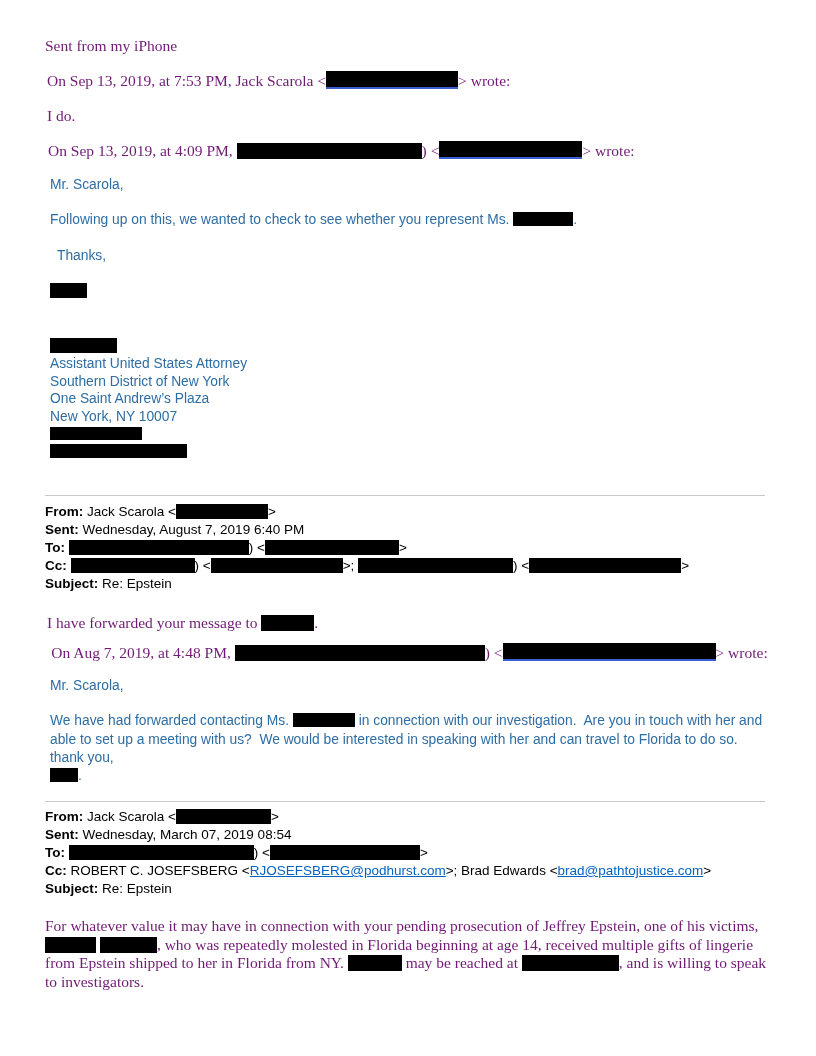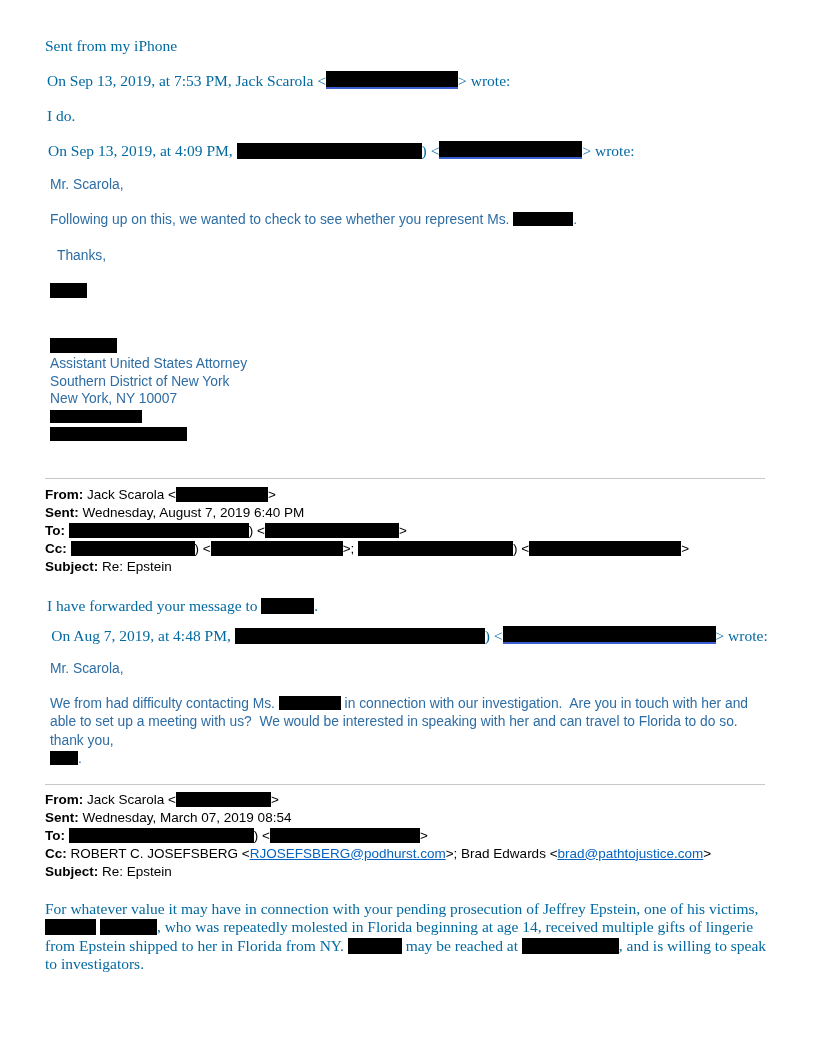--- a/index.html
+++ b/index.html
@@ -9,21 +9,21 @@
   }
   html,body{margin:0;padding:0;background:#fff;}
   .page{
     width:816px;height:1056px;box-sizing:border-box;
     background:#fff;color:#000;
     padding:36px 45px 0 45px;
     overflow:hidden;position:relative;
     font-family:"Liberation Serif",serif;
   }
   p,div{margin:0;padding:0;}
-  .serif{font-family:"Liberation Serif",serif;font-size:15.5px;line-height:19px;color:#0369a1;}
+  .serif{font-family:"Liberation Serif",serif;font-size:15.5px;line-height:19px;color:#701a75;}
   .sans-blue{font-family:"Liberation Sans",sans-serif;font-size:13.8px;line-height:18px;color:var(--blue);}
   .hdr{font-family:"Liberation Sans",sans-serif;font-size:13.5px;line-height:18px;color:#000;}
   .hdr-label{font-weight:bold;}
   .sig-lines > div{line-height:17.5px;}
   .mail-link{color:var(--link);text-decoration:underline;}
   .redact{display:inline-block;background:#000;height:16px;vertical-align:-3px;}
   .hdr .redact{height:15px;vertical-align:-3px;}
   .sans-blue .redact{height:14px;vertical-align:-2px;}
   .redact-u{border-bottom:2px solid #3B5FD0;}
   .block-redact{display:block;background:#000;}
@@ -73,20 +73,21 @@
 
   <p id="b6" class="sans-blue ind3">Thanks,</p>
 
   <div id="b7" class="block-redact" style="width: 37px; height: 15px;"></div>
 
   <div id="b8" class="block-redact" style="width: 67px; height: 15px;"></div>
 
   <div id="b9" class="sans-blue ind3 sig-lines">
     <div>Assistant United States Attorney</div>
     <div>Southern District of New York</div>
+    <div>One Saint Andrew’s Plaza</div>
     <div>New York, NY 10007</div>
   </div>
 
   <div id="b10" class="block-redact" style="width: 92px; height: 13px;"></div>
   <div id="b11" class="block-redact" style="width: 137px; height: 14px;"></div>
 
   <div id="hr1" class="rule"></div>
 
   <div id="b12" class="hdr">
     <div><span class="hdr-label">From: </span><span>Jack Scarola &lt;</span><span class="redact" style="width: 92px;"></span><span>&gt;</span></div>
@@ -96,21 +97,21 @@
     <div><span class="hdr-label">Subject: </span><span>Re: Epstein</span></div>
   </div>
 
   <p id="b13" class="serif ind1"><span>I have forwarded your message to </span><span class="redact" style="width: 53px;"></span><span>.</span></p>
 
   <p id="b14" class="serif ind2"><span>On Aug 7, 2019, at 4:48 PM, </span><span class="redact" style="width: 250px;"></span><span>) &lt;</span><span class="redact redact-u" style="width: 213px;"></span><span>&gt; wrote:</span></p>
 
   <p id="b15" class="sans-blue ind3">Mr. Scarola,</p>
 
   <div id="b16" class="sans-blue ind3">
-    <div class="line"><span>We from had difficulty contacting Ms. </span><span class="redact" style="width: 62px;"></span><span> in connection with our investigation.&nbsp; Are you in touch with her and able to set up a meeting with us?&nbsp; We would be interested in speaking with her and can travel to Florida to do so.</span></div>
+    <div class="line"><span>We have had forwarded contacting Ms. </span><span class="redact" style="width: 62px;"></span><span> in connection with our investigation.&nbsp; Are you in touch with her and able to set up a meeting with us?&nbsp; We would be interested in speaking with her and can travel to Florida to do so.</span></div>
   </div>
 
   <div id="b17" class="sans-blue ind3">
     <div>thank you,</div>
     <div><span class="redact" style="width: 28px; height: 14px;"></span><span>.</span></div>
   </div>
 
   <div id="hr2" class="rule"></div>
 
   <div id="b18" class="hdr">

